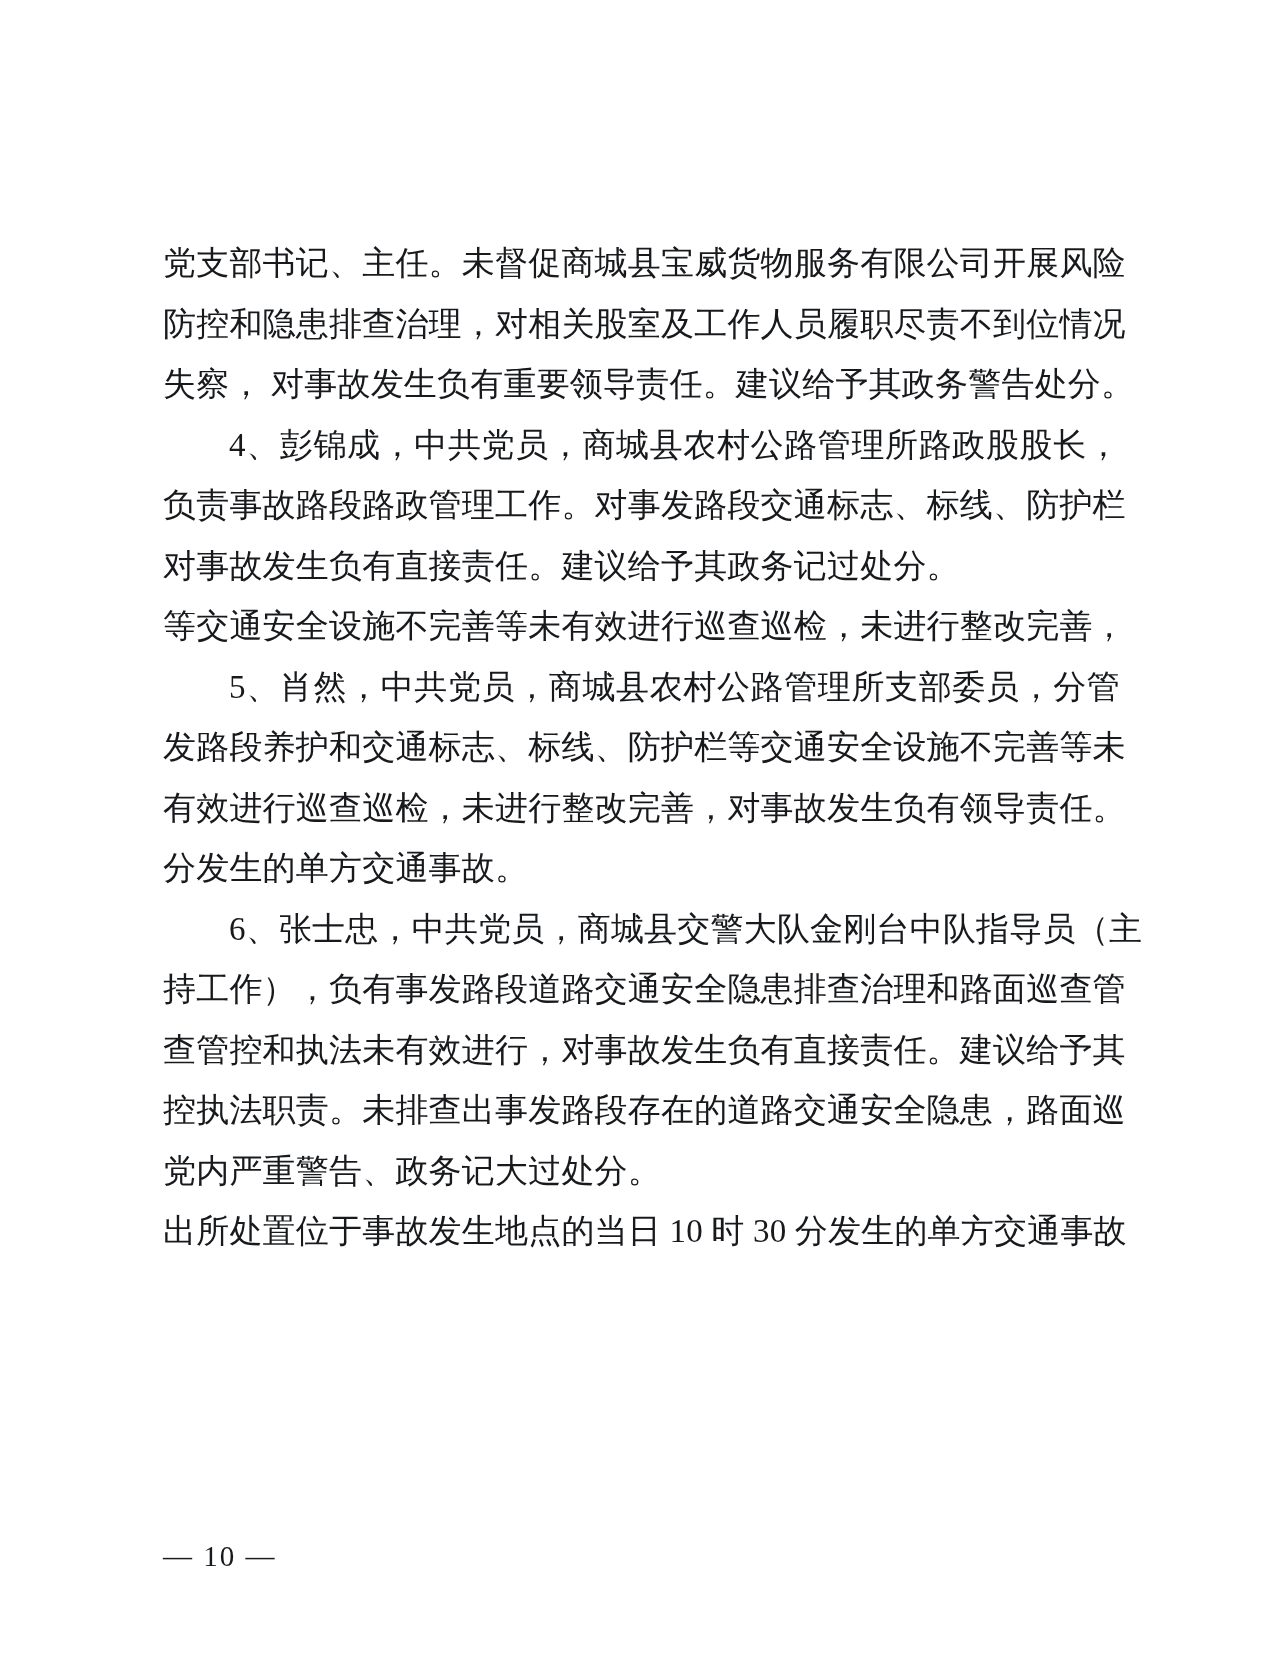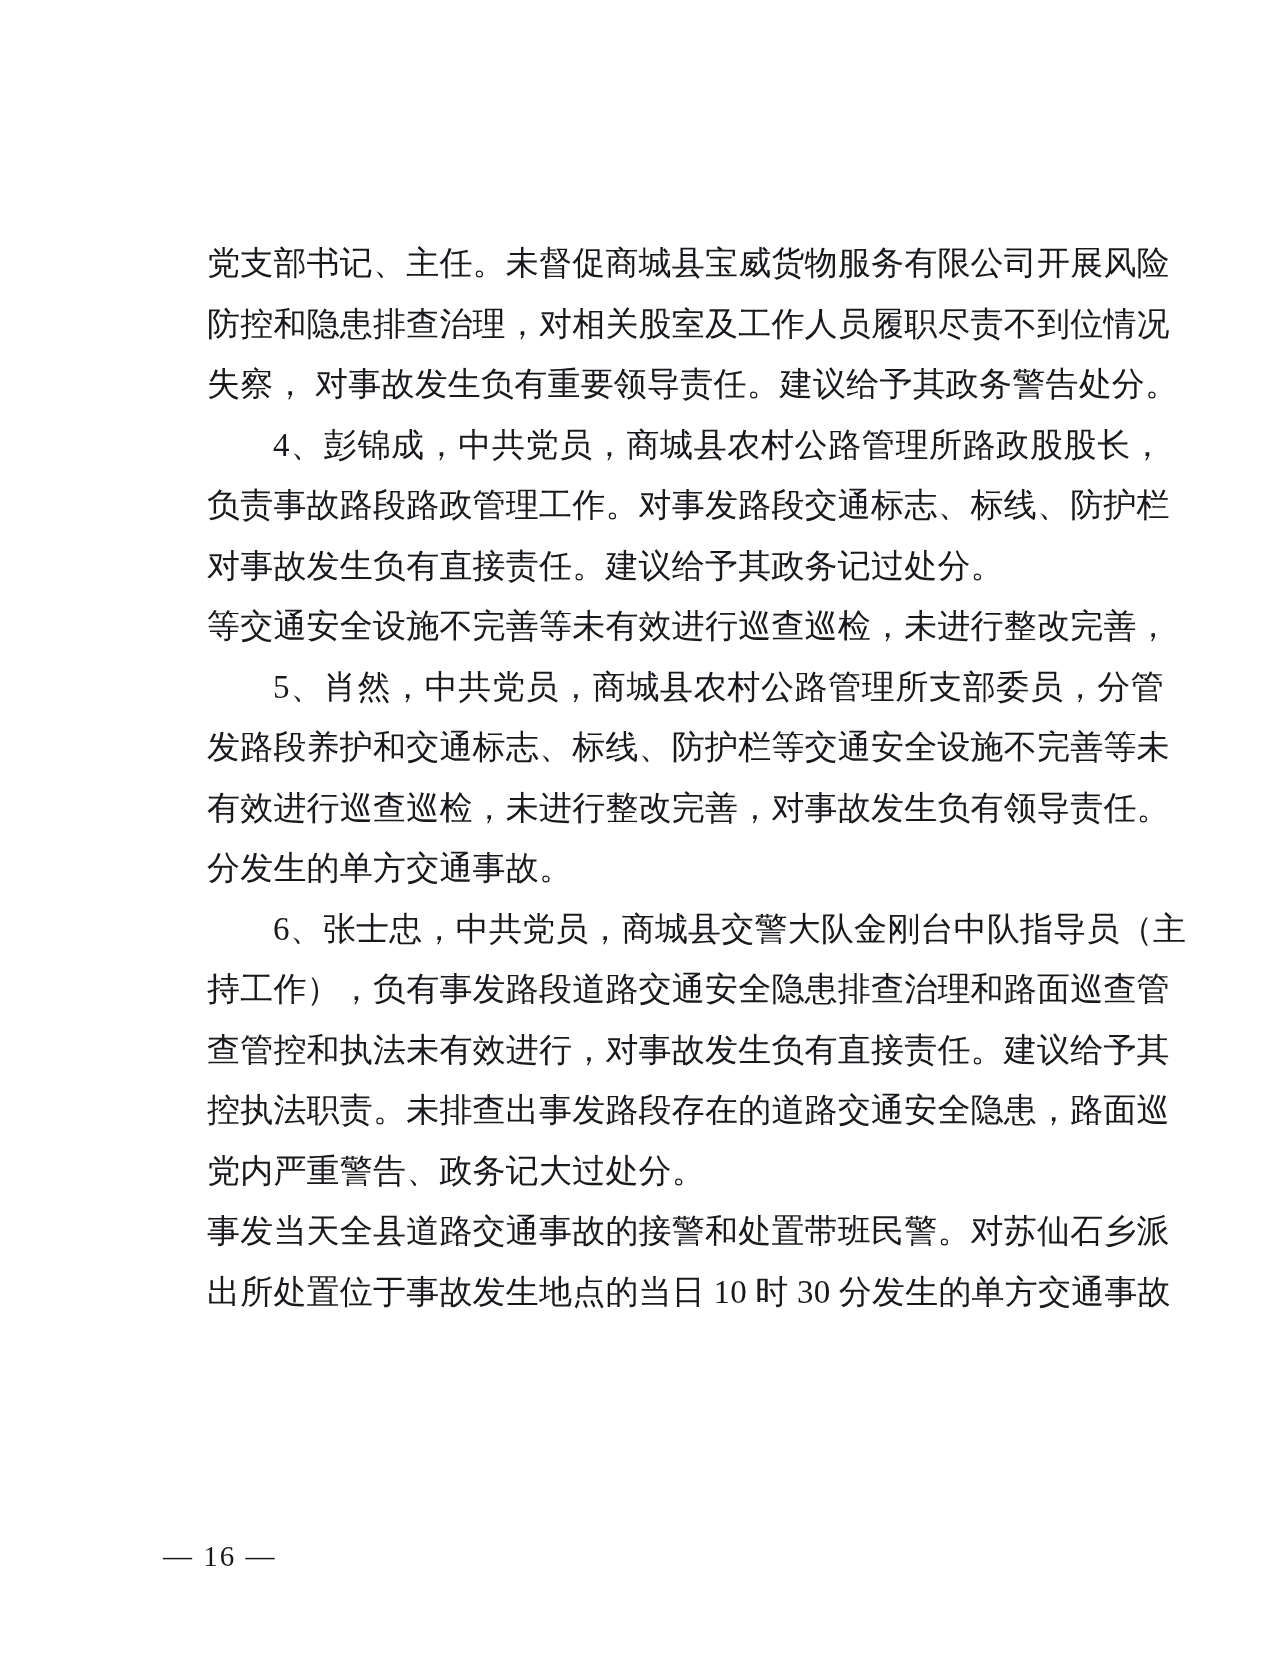--- a/index.html
+++ b/index.html
@@ -14,21 +14,20 @@
     background: #ffffff;
     overflow: hidden;
     font-family: "Liberation Serif", "DejaVu Serif", serif;
     color: #17191c;
   }
   .text-block {
     position: absolute;
     left: 163px;
     top: 233px;
     width: 957px;
-    margin-left: 44px;
   }
   .line {
     font-size: 33px;
     line-height: 60.5px;
     height: 60.5px;
     white-space: nowrap;
     text-align: justify;
     text-align-last: justify;
     letter-spacing: 0.2px;
   }
@@ -63,18 +62,17 @@
     <div class="line">等交通安全设施不完善等未有效进行巡查巡检，未进行整改完善，</div>
     <div class="line indent">5、肖然，中共党员，商城县农村公路管理所支部委员，分管</div>
     <div class="line">发路段养护和交通标志、标线、防护栏等交通安全设施不完善等未</div>
     <div class="line">有效进行巡查巡检，未进行整改完善，对事故发生负有领导责任。</div>
     <div class="line para-end">分发生的单方交通事故。</div>
     <div class="line indent">6、张士忠，中共党员，商城县交警大队金刚台中队指导员（主</div>
     <div class="line">持工作），负有事发路段道路交通安全隐患排查治理和路面巡查管</div>
     <div class="line">查管控和执法未有效进行，对事故发生负有直接责任。建议给予其</div>
     <div class="line">控执法职责。未排查出事发路段存在的道路交通安全隐患，路面巡</div>
     <div class="line para-end">党内严重警告、政务记大过处分。</div>
-    <div class="line">事发当天全县道路交通事故的接警和处置带班民警。对苏仙石乡派</div>
     <div class="line">出所处置位于事故发生地点的当日 10 时 30 分发生的单方交通事故</div>
   </div>
 
-  <div class="page-number">— 16 —</div>
+  <div class="page-number">— 10 —</div>
 </div>
 
 </body></html>

